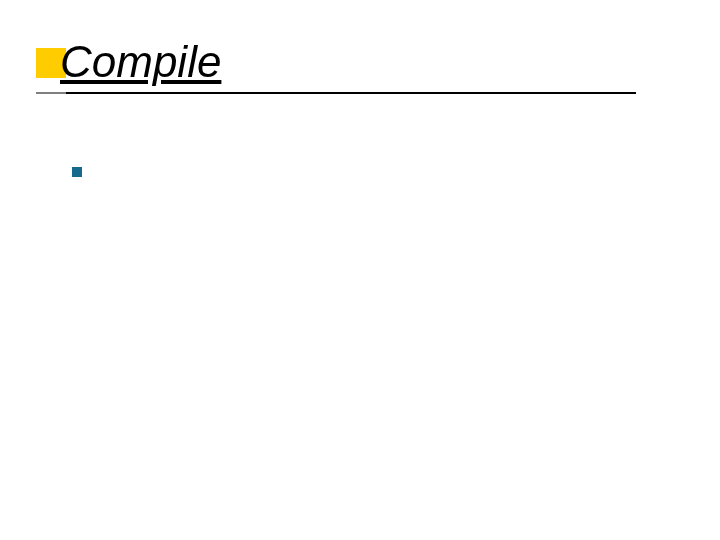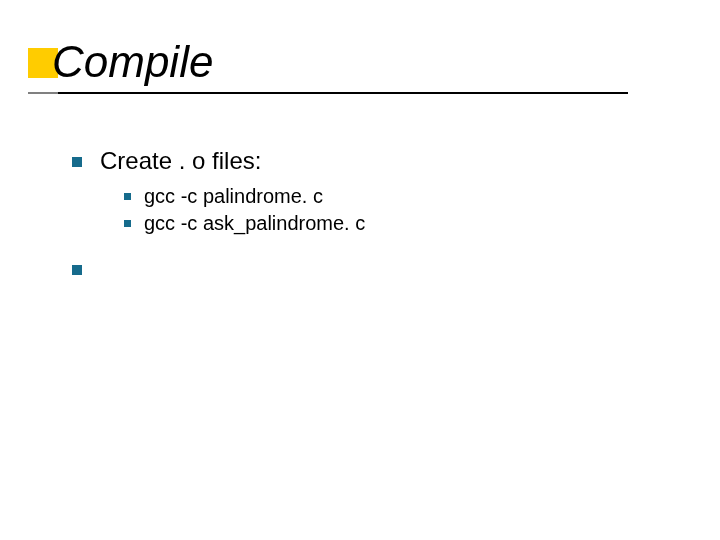--- a/index.html
+++ b/index.html
@@ -13,21 +13,22 @@
   }
   .slide {
     position: relative;
     width: 720px;
     height: 540px;
     box-sizing: border-box;
   }
   .title-block {
     position: absolute;
     top: 38px;
-    left: 28px;
+    left: 36px;
+    text-decoration: underline;
   }
   .accent-square {
     position: absolute;
     top: 10px;
     left: 0;
     width: 30px;
     height: 30px;
     background: #ffcc00;
   }
   .title-text {
@@ -116,24 +117,17 @@
   <div class="title-block">
     <div class="accent-square"></div>
     <div class="title-underline"></div>
     <div class="title-underline-accent"></div>
     <div class="title-text">Compile</div>
   </div>
 
   <div class="content">
     <ul class="level1">
       <li>
-        <span>Create . o files:</span>
-        <ul class="level2">
-          <li><span>gcc -c palindrome. c</span></li>
-          <li><span>gcc -c ask_palindrome. c</span></li>
-        </ul>
-      </li>
-      <li>
       </li>
     </ul>
   </div>
 
 </div>
 
 </body></html>

